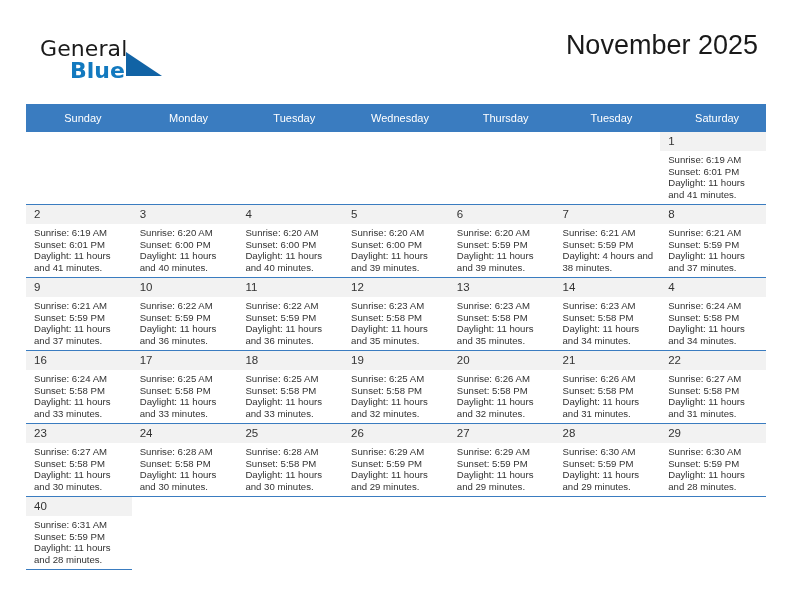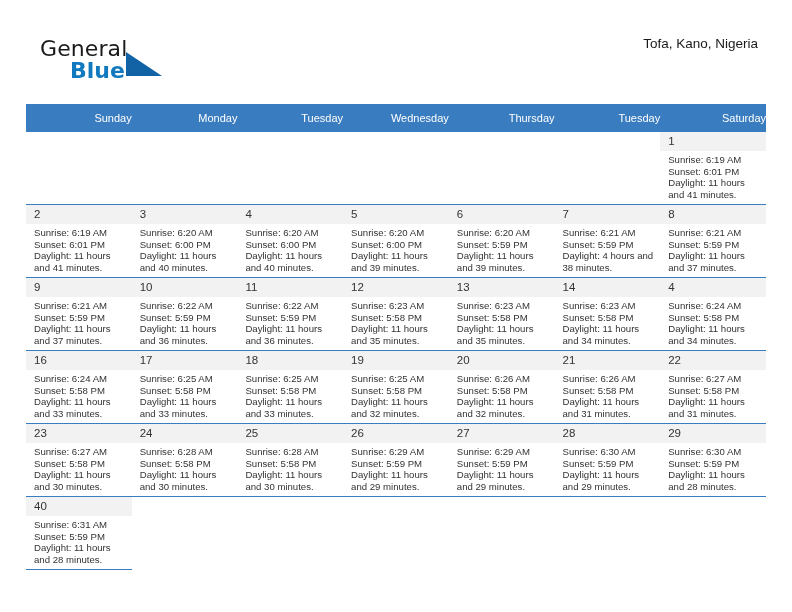--- a/index.html
+++ b/index.html
@@ -102,21 +102,21 @@
   table.calendar {
     width: 740px;
     border-collapse: collapse;
     table-layout: fixed;
   }
   table.calendar th {
     background: #3a7cc0;
     color: #ffffff;
     font-size: 11px;
     font-weight: 400;
-    text-align: right;
+    text-align: center;
     padding: 5px 0 5px 8px;
     height: 18px;
     border: none;
     font-family: "Liberation Sans", sans-serif;
   }
   table.calendar td {
     vertical-align: top;
     border: none;
     border-bottom: 1px solid #3a7cc0;
     padding: 0;
@@ -156,21 +156,21 @@
       <span class="brand-general">General</span>
       <span class="brand-mark">
         <svg width="38" height="26" viewBox="0 0 38 26" xmlns="http://www.w3.org/2000/svg">
           <polygon points="0,0 36,24 0,24" fill="#1163a5"></polygon>
         </svg>
       </span>
       <span class="brand-blue">Blue</span>
     </div>
 
     <div class="title-block">
-      <div class="cal-subtitle">Tofa, Kano, Nigeria</div>
+      <div class="cal-title">November 2025</div>
     </div>
 
   </div>
 
   <div class="cal-wrap">
     <table class="calendar">
       <thead>
         <tr id="weekday-row">
             <th>Sunday</th>
             <th>Monday</th>

